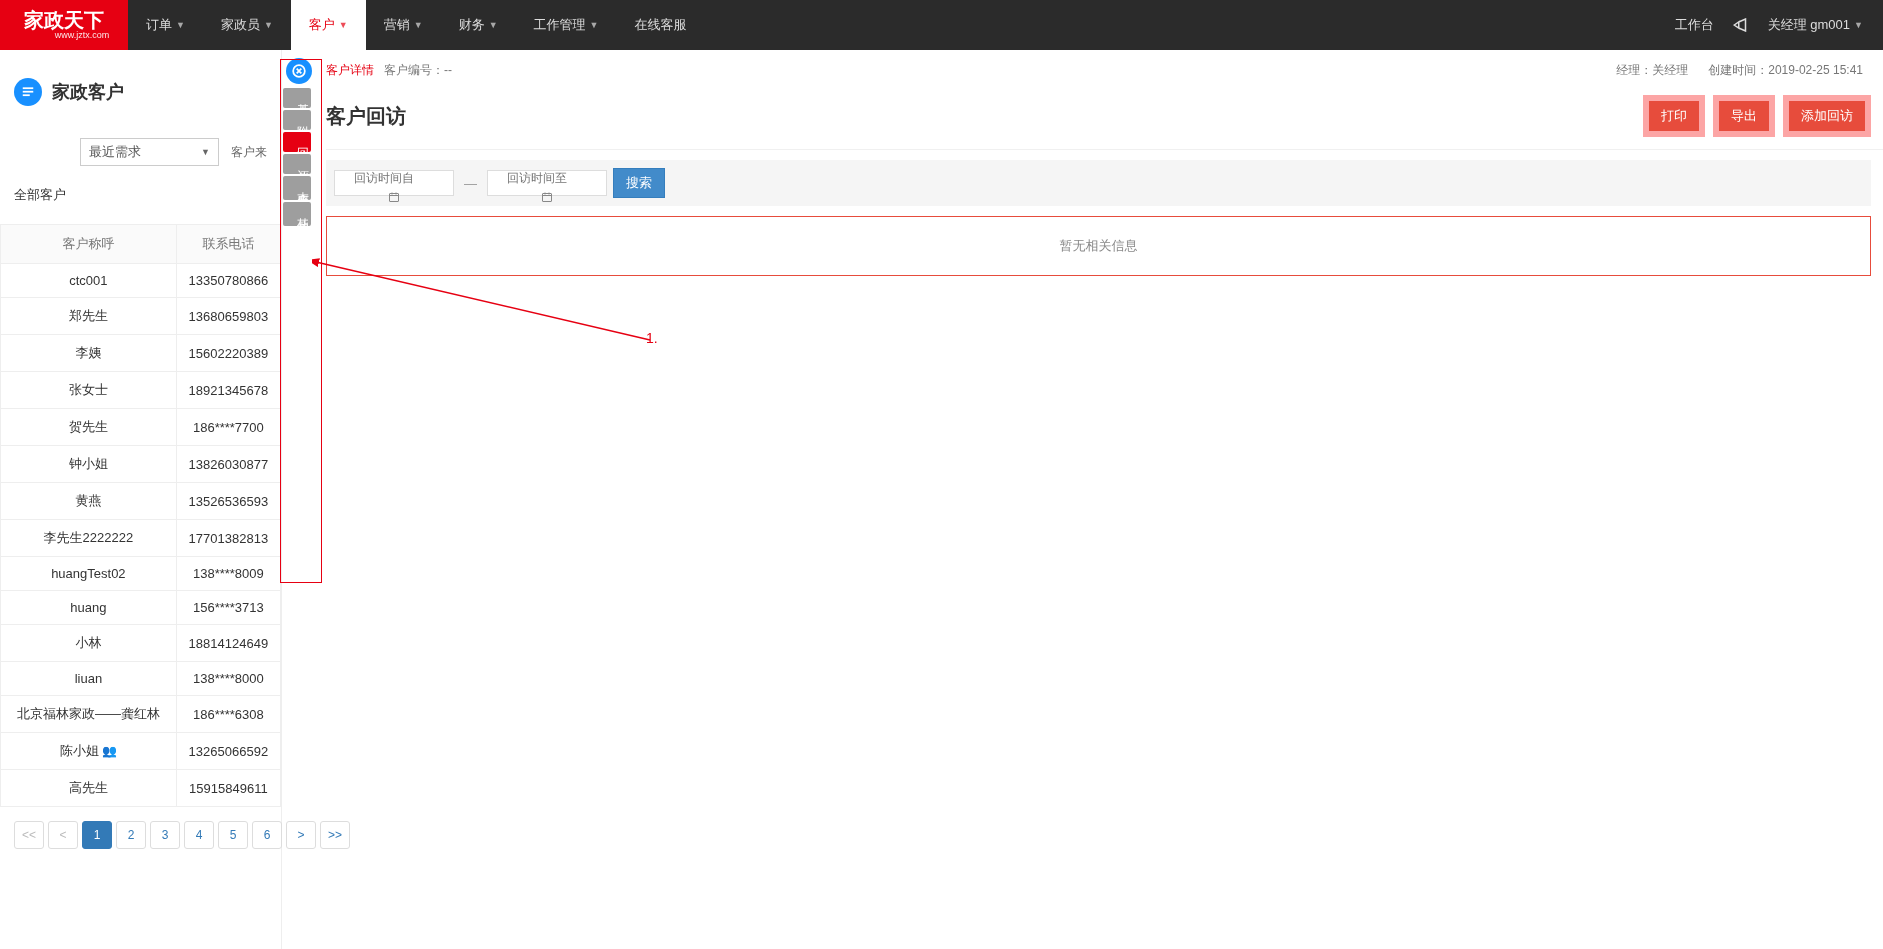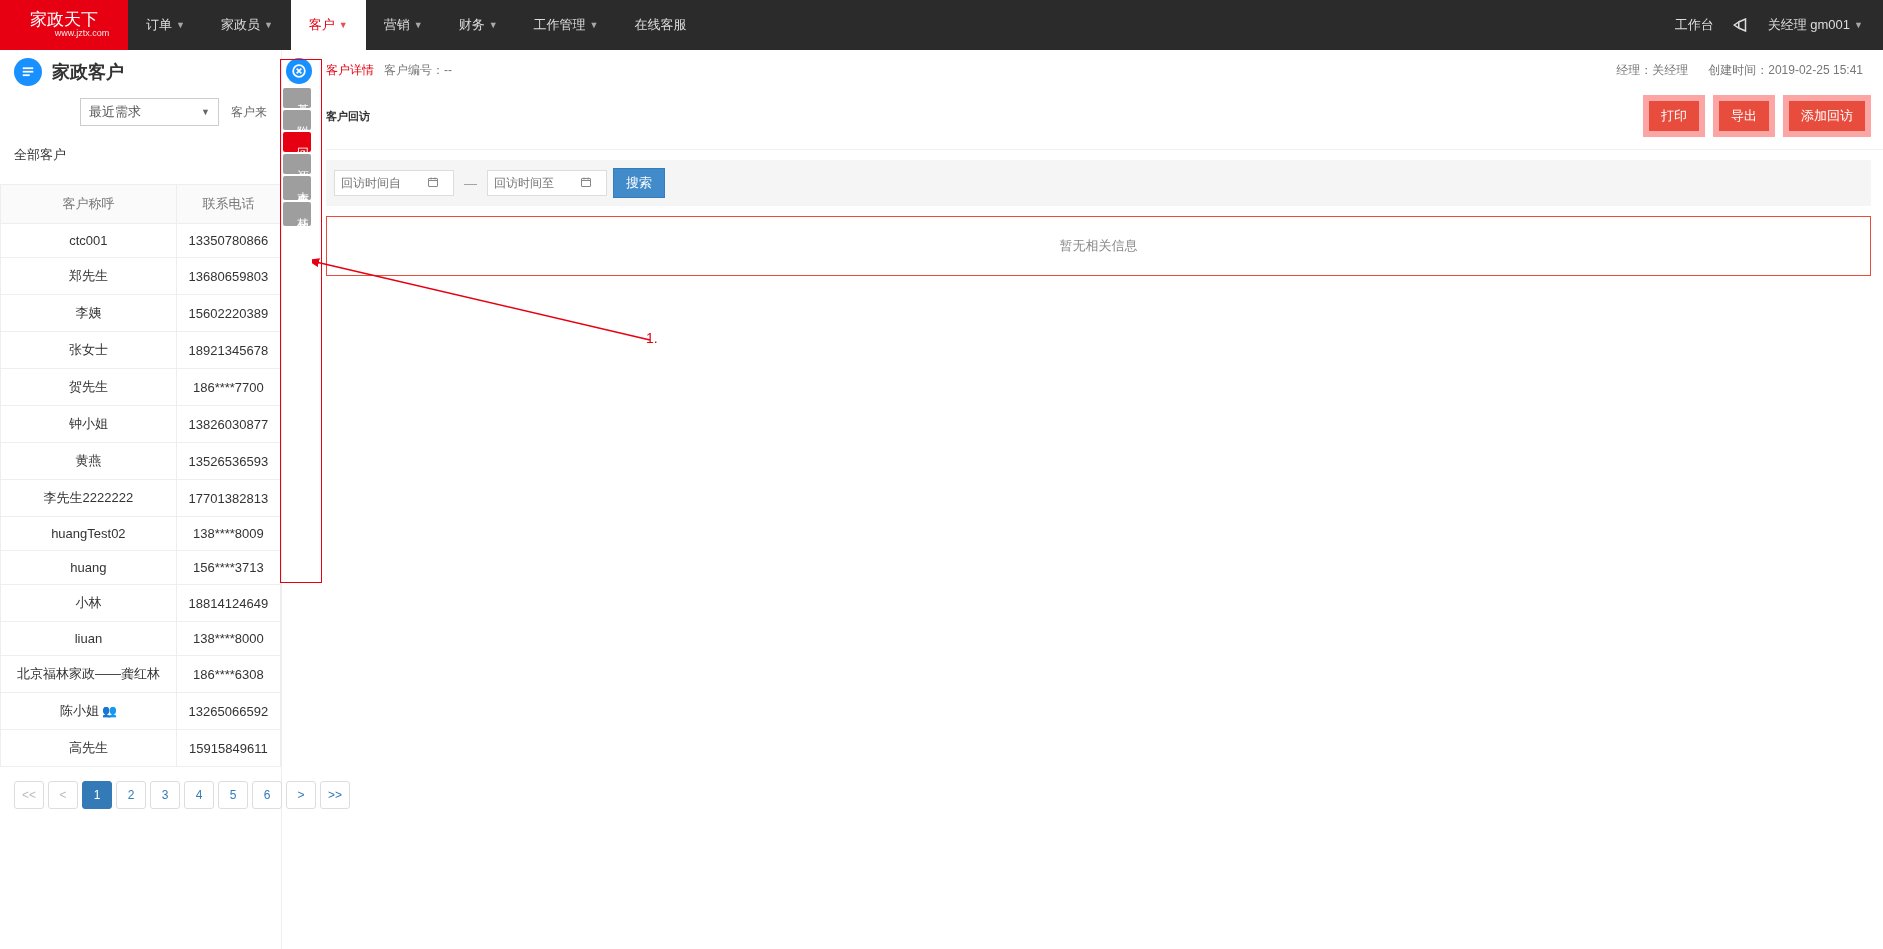--- a/index.html
+++ b/index.html
@@ -2,34 +2,34 @@
 <html><head>
 <meta charset="utf-8">
 <style>
 * { margin: 0; padding: 0; box-sizing: border-box; }
 body { font-family: "Microsoft YaHei", Arial, sans-serif; font-size: 13px; color: #333; background: #fff; }
 
 
 .topnav { height: 50px; background: #2b2b2b; color: #fff; display: flex; align-items: stretch; }
 .logo { width: 128px; background: #e60012; display: flex; align-items: center; justify-content: center; color: #fff; font-size: 16px; }
 .logo-inner { display:flex; flex-direction:column; align-items:center; line-height:1.05; }
-.logo-main { font-weight:normal; font-size:17px; }
+.logo-main { font-weight:bold; font-size:20px; }
 .logo-sub { font-size:9px; opacity:.9;padding-left:36px; }
 .nav-items { display: flex; }
 .nav-item { display: flex; align-items: center; padding: 0 18px; cursor: pointer; color: #ddd; gap:4px; }
 .nav-item.active { background:#fff; color:#e60012; }
 .caret { font-size:9px; opacity:.7; }
 .nav-spacer { flex:1; }
 .nav-right { display:flex; align-items:center; gap:18px; padding-right:20px; color:#ddd; }
 .nav-right .nr-item { cursor:pointer; display:flex; align-items:center; gap:4px; }
 
 
 .body-wrap { display:flex; height: calc(100vh - 50px); }
 .left-pane { width: 282px; border-right: 1px solid #eee; display:flex; flex-direction:column; position:relative; }
-.left-header { display:flex; align-items:center; gap:10px; padding:8px 14px; }
+.left-header { display:flex; align-items:center; gap:10px; padding:28px 14px; }
 .left-header .hicon { width:28px; height:28px; border-radius:50%; background:#1890ff; display:flex; align-items:center; justify-content:center; color:#fff; font-size:14px; }
 .left-header .htitle { font-size:18px; font-weight:bold; }
 .filter-row { display:flex; gap:6px; padding: 4px 14px 10px 80px; align-items:center; }
 .select-box { flex:1; height:28px; border:1px solid #ccc; display:flex; align-items:center; justify-content:space-between; padding:0 8px; color:#555; cursor:pointer; background:#fff;text-align:center; }
 .select-box .tri { font-size:9px; color:#666; }
 .small-label { font-size:12px; color:#666; padding-left:6px; }
 .group-label { padding:10px 14px 6px; color:#333; font-size:13px; }
 
 .cust-table { width:100%; border-collapse:collapse; margin-top:14px;padding-left:30px; }
 .cust-table th { font-weight:normal; color:#777; background:#fafafa; border:1px solid #eee; padding:10px 0; }
@@ -49,26 +49,26 @@
 .annotation-box { position:absolute; left:280px; top:59px; width:42px; height:524px; border:1px solid #e60012; pointer-events:none; z-index:6; }
 
 
 .right-pane { flex:1; display:flex; flex-direction:column; padding-left:44px; overflow:hidden; }
 .detail-header { display:flex; align-items:center; gap:10px; padding:12px 20px 8px 0; font-size:12px; }
 .detail-header .dh-title { color:#e60012; }
 .detail-header .dh-sub { color:#777; }
 .detail-right { margin-left:auto; color:#777; display:flex; gap:20px; }
 
 .section-row { display:flex; align-items:center; gap:10px; padding: 8px 12px 12px 0; border-bottom:1px solid #f0f0f0; }
-.section-title { font-size:11px; font-weight:bold; color:#333; }
+.section-title { font-size:20px; font-weight:bold; color:#333; }
 .action-btns { margin-left:auto; display:flex; gap:8px; }
 .btn-red { background:#e74c3c; color:#fff; border:6px solid #fca5a5; padding:6px 12px; cursor:pointer; font-size:13px; }
 
 .search-bar { background:#f5f5f5; margin:10px 12px 10px 0; padding:8px; display:flex; align-items:center; gap:6px; }
-.date-input { height:26px; border:1px solid #ddd; background:#fff; display:flex; align-items:center; padding:0 6px; gap:6px; width:120px; }
+.date-input { height:26px; border:1px solid #ddd; background:#fff; display:flex; align-items:center; padding:0 6px; gap:6px; width:120px;flex-direction:column; }
 .date-input input { border:none; outline:none; width:80px; font-size:12px; color:#888; }
 .date-input .cal { font-size:11px; color:#888; }
 .dash { color:#999; padding:0 4px; }
 .btn-blue { background:#428bca; color:#ffffff; border:1px solid #357ebd; padding:5px 12px; cursor:pointer; font-size:13px; }
 
 .result-box { margin:0 12px 0 0; border:1px solid #e74c3c; padding:20px; text-align:center; color:#888; }
 
 
 .arrow-svg { position:absolute; left:312px; top:232px; pointer-events:none; z-index:7; }
 .anno-label { position:absolute; left:646px; top:330px; color:#e60012; font-size:14px; z-index:7; }

